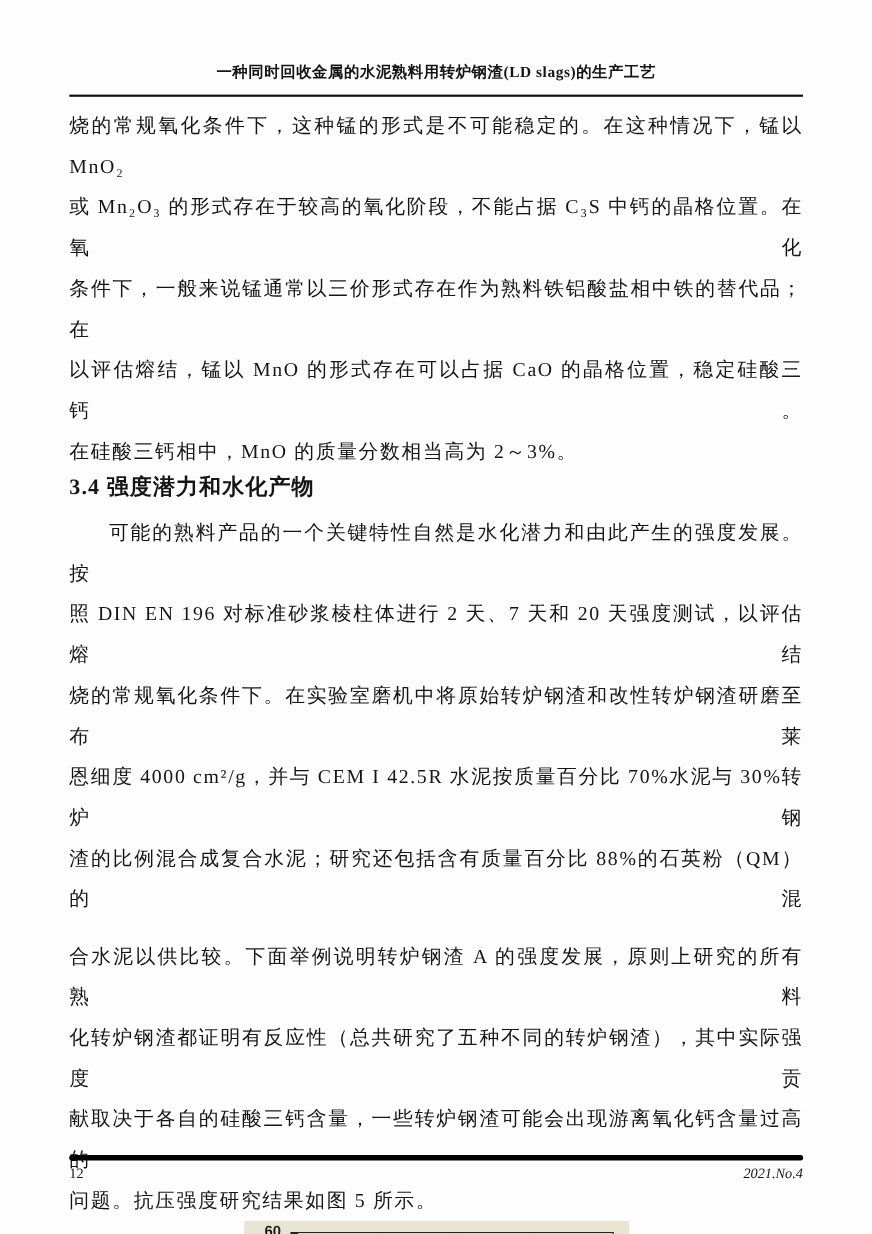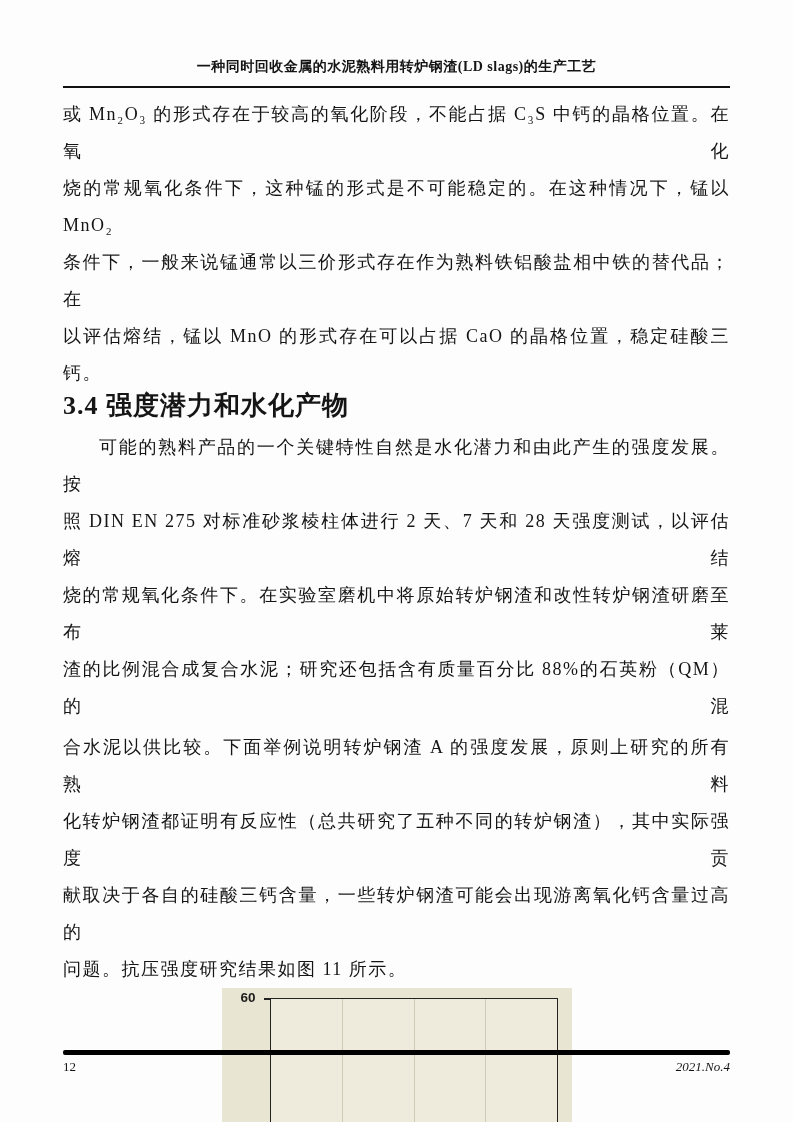--- a/index.html
+++ b/index.html
@@ -30,25 +30,25 @@
     line-height:37px;
     letter-spacing:1.5px;
     text-align:justify;
     text-align-last:justify;
     white-space:normal;
   }
   .para.no-last-justify .line:last-child{text-align-last:left;}
   .para.indent-first .line:first-child{text-indent:2em;}
   .para1{margin-top:8px;}
   .section-heading{
-    font-size:26px;font-weight:bold;line-height:28px;margin:0;
+    font-size:20px;font-weight:bold;line-height:28px;margin:0;
     letter-spacing:1px;
   }
   .para2a{margin-top:9px;}
-  .para2b{margin-top:4px;}
+  .para2b{margin-top:15px;}
   
   .figure{width:350px;margin:0 auto;}
   .chart{
     position:relative;width:350px;height:232px;
     background:#e9e5d3;
     font-family:"Liberation Sans", sans-serif;
     color:#1b1b1b;
   }
   .plot{
     position:absolute;left:48px;top:10px;right:14px;bottom:22px;
@@ -80,40 +80,42 @@
 </style>
 </head>
 <body>
 
 <div class="page">
 
   <div class="header-title">一种同时回收金属的水泥熟料用转炉钢渣(LD slags)的生产工艺</div>
   <div class="header-rule"></div>
 
   <div class="para para1 no-last-justify">
+      <div class="line">烧的常规氧化条件下，这种锰的形式是不可能稳定的。在这种情况下，锰以 MnO₂</div>
       <div class="line">或 Mn₂O₃ 的形式存在于较高的氧化阶段，不能占据 C₃S 中钙的晶格位置。在氧化</div>
-      <div class="line">烧的常规氧化条件下，这种锰的形式是不可能稳定的。在这种情况下，锰以 MnO₂</div>
       <div class="line">条件下，一般来说锰通常以三价形式存在作为熟料铁铝酸盐相中铁的替代品；在</div>
       <div class="line">以评估熔结，锰以 MnO 的形式存在可以占据 CaO 的晶格位置，稳定硅酸三钙。</div>
+      <div class="line">在硅酸三钙相中，MnO 的质量分数相当高为 2～3%。</div>
     </div>
 
   <div class="section-heading">3.4 强度潜力和水化产物</div>
 
   <div class="para para2a indent-first">
       <div class="line">可能的熟料产品的一个关键特性自然是水化潜力和由此产生的强度发展。按</div>
-      <div class="line">照 DIN EN 275 对标准砂浆棱柱体进行 2 天、7 天和 28 天强度测试，以评估熔结</div>
+      <div class="line">照 DIN EN 196 对标准砂浆棱柱体进行 2 天、7 天和 20 天强度测试，以评估熔结</div>
       <div class="line">烧的常规氧化条件下。在实验室磨机中将原始转炉钢渣和改性转炉钢渣研磨至布莱</div>
+      <div class="line">恩细度 4000 cm²/g，并与 CEM I 42.5R 水泥按质量百分比 70%水泥与 30%转炉钢</div>
       <div class="line">渣的比例混合成复合水泥；研究还包括含有质量百分比 88%的石英粉（QM）的混</div>
     </div>
 
   <div class="para para2b no-last-justify">
       <div class="line">合水泥以供比较。下面举例说明转炉钢渣 A 的强度发展，原则上研究的所有熟料</div>
       <div class="line">化转炉钢渣都证明有反应性（总共研究了五种不同的转炉钢渣），其中实际强度贡</div>
       <div class="line">献取决于各自的硅酸三钙含量，一些转炉钢渣可能会出现游离氧化钙含量过高的</div>
-      <div class="line">问题。抗压强度研究结果如图 11 所示。</div>
+      <div class="line">问题。抗压强度研究结果如图 5 所示。</div>
     </div>
 
   <div class="figure">
     <div class="chart">
 
       <div class="yticks" id="yticks">
           <div class="ytick" style="bottom: calc(100% - 9px);">60</div>
         </div>
       <div class="plot" id="plot">
 

